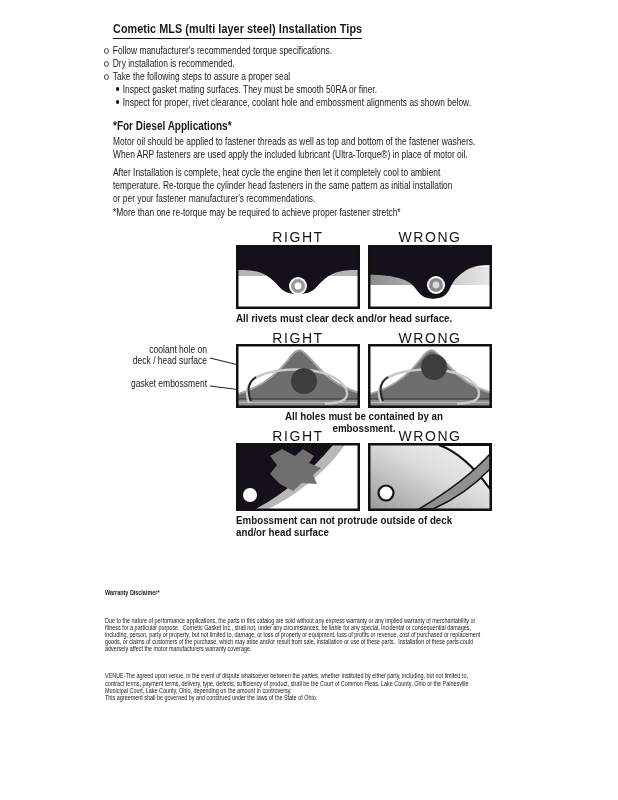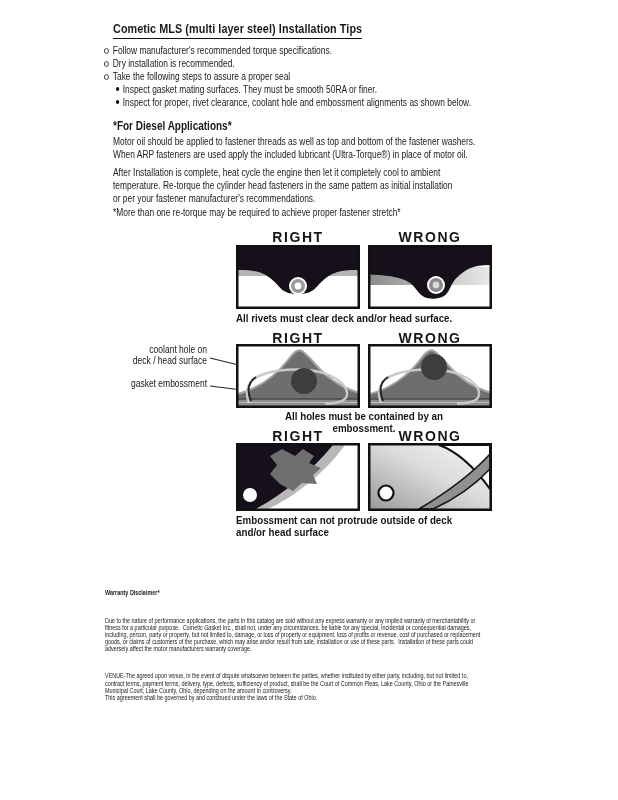--- a/index.html
+++ b/index.html
@@ -13,21 +13,21 @@
   .cxl{transform:scaleX(0.85);transform-origin:0 0;}
   .title{font-size:13.5px;font-weight:bold;letter-spacing:.1px;}
   .title .ul{display:inline-block;border-bottom:1.6px solid #111;padding-bottom:2px;}
   .body-txt{font-size:10.5px;line-height:13px;white-space:pre-wrap;}
   .bullets{font-size:10.5px;line-height:13px;}
   .b-row{display:flex;align-items:flex-start;}
   .b-row.sub{margin-left:15px;}
   .b-circ{width:4px;height:4px;border:1.2px solid #333;border-radius:50%;margin:3.5px 5px 0 0;flex:none;}
   .b-dot{width:4.4px;height:4.4px;background:#111;border-radius:50%;margin:3.6px 4px 0 0;flex:none;}
   .h-bold{font-size:12.5px;font-weight:bold;}
-  .rw-label{width:124px;text-align:center;font-size:14px;font-weight:700;letter-spacing:1.6px;color:#151515;}
+  .rw-label{width:124px;text-align:center;font-size:14px;font-weight:400;letter-spacing:1.6px;color:#151515;}
   .cap{font-size:11.5px;font-weight:600;white-space:pre-wrap;line-height:11.5px;color:#161616;}
   .small-lab{font-size:10px;line-height:10.5px;white-space:pre-wrap;text-align:right;color:#161616;}
   .disc{font-size:6.8px;line-height:7.15px;white-space:pre-wrap;width:545px;}
   .disc .dh{font-weight:bold;margin:0 0 6px 0;}
   .disc p{margin:0 0 5.5px 0;}
   .footer-code{font-size:13.5px;letter-spacing:.3px;color:#222;}
   svg{display:block;}
 </style>
 </head>
 <body>

